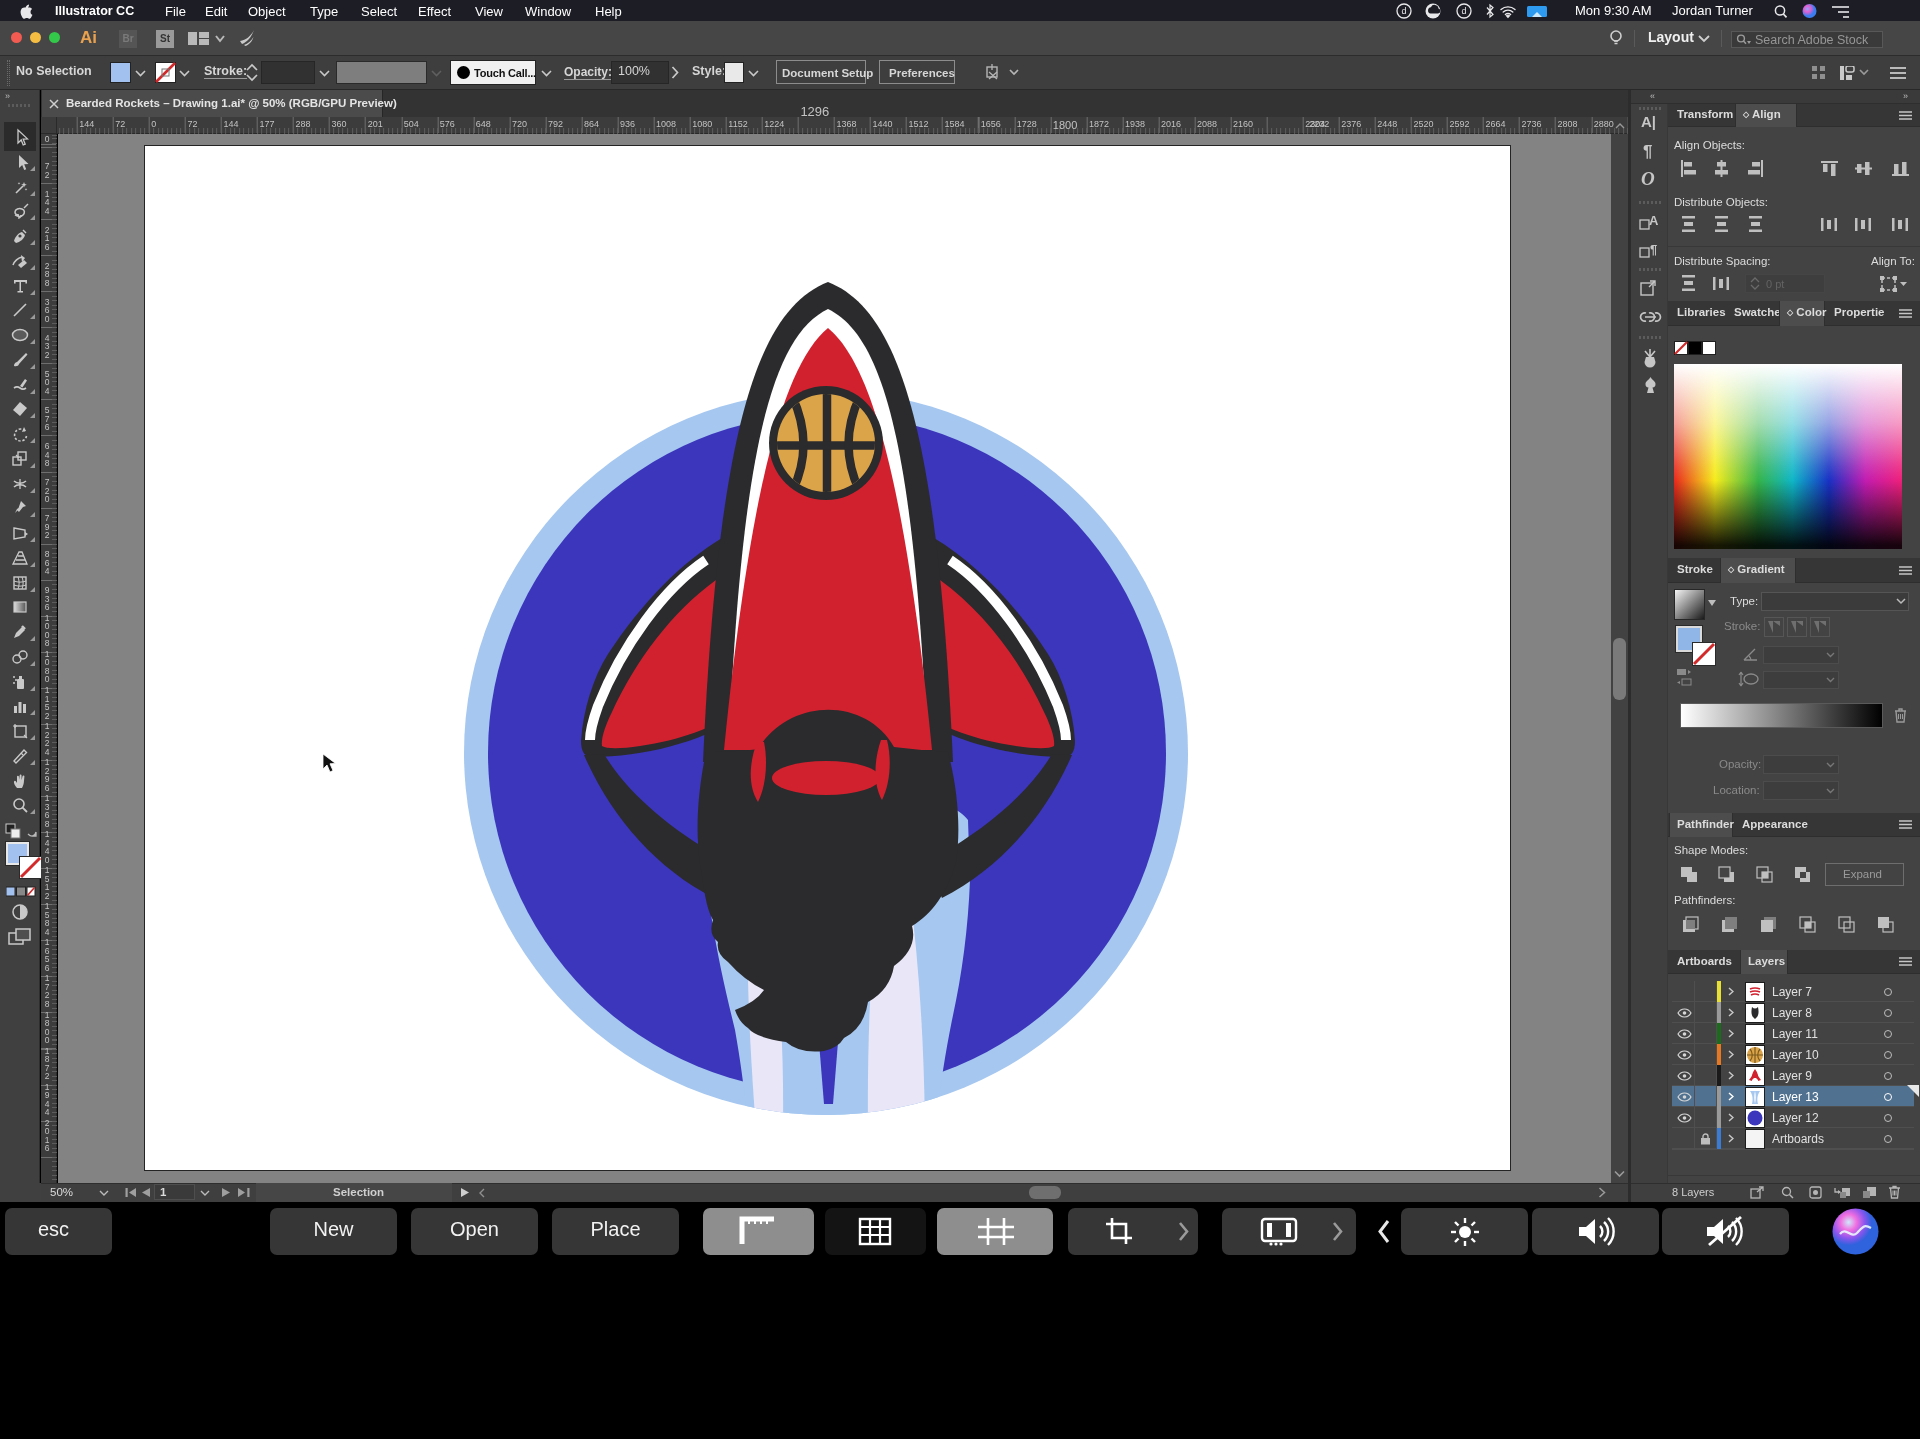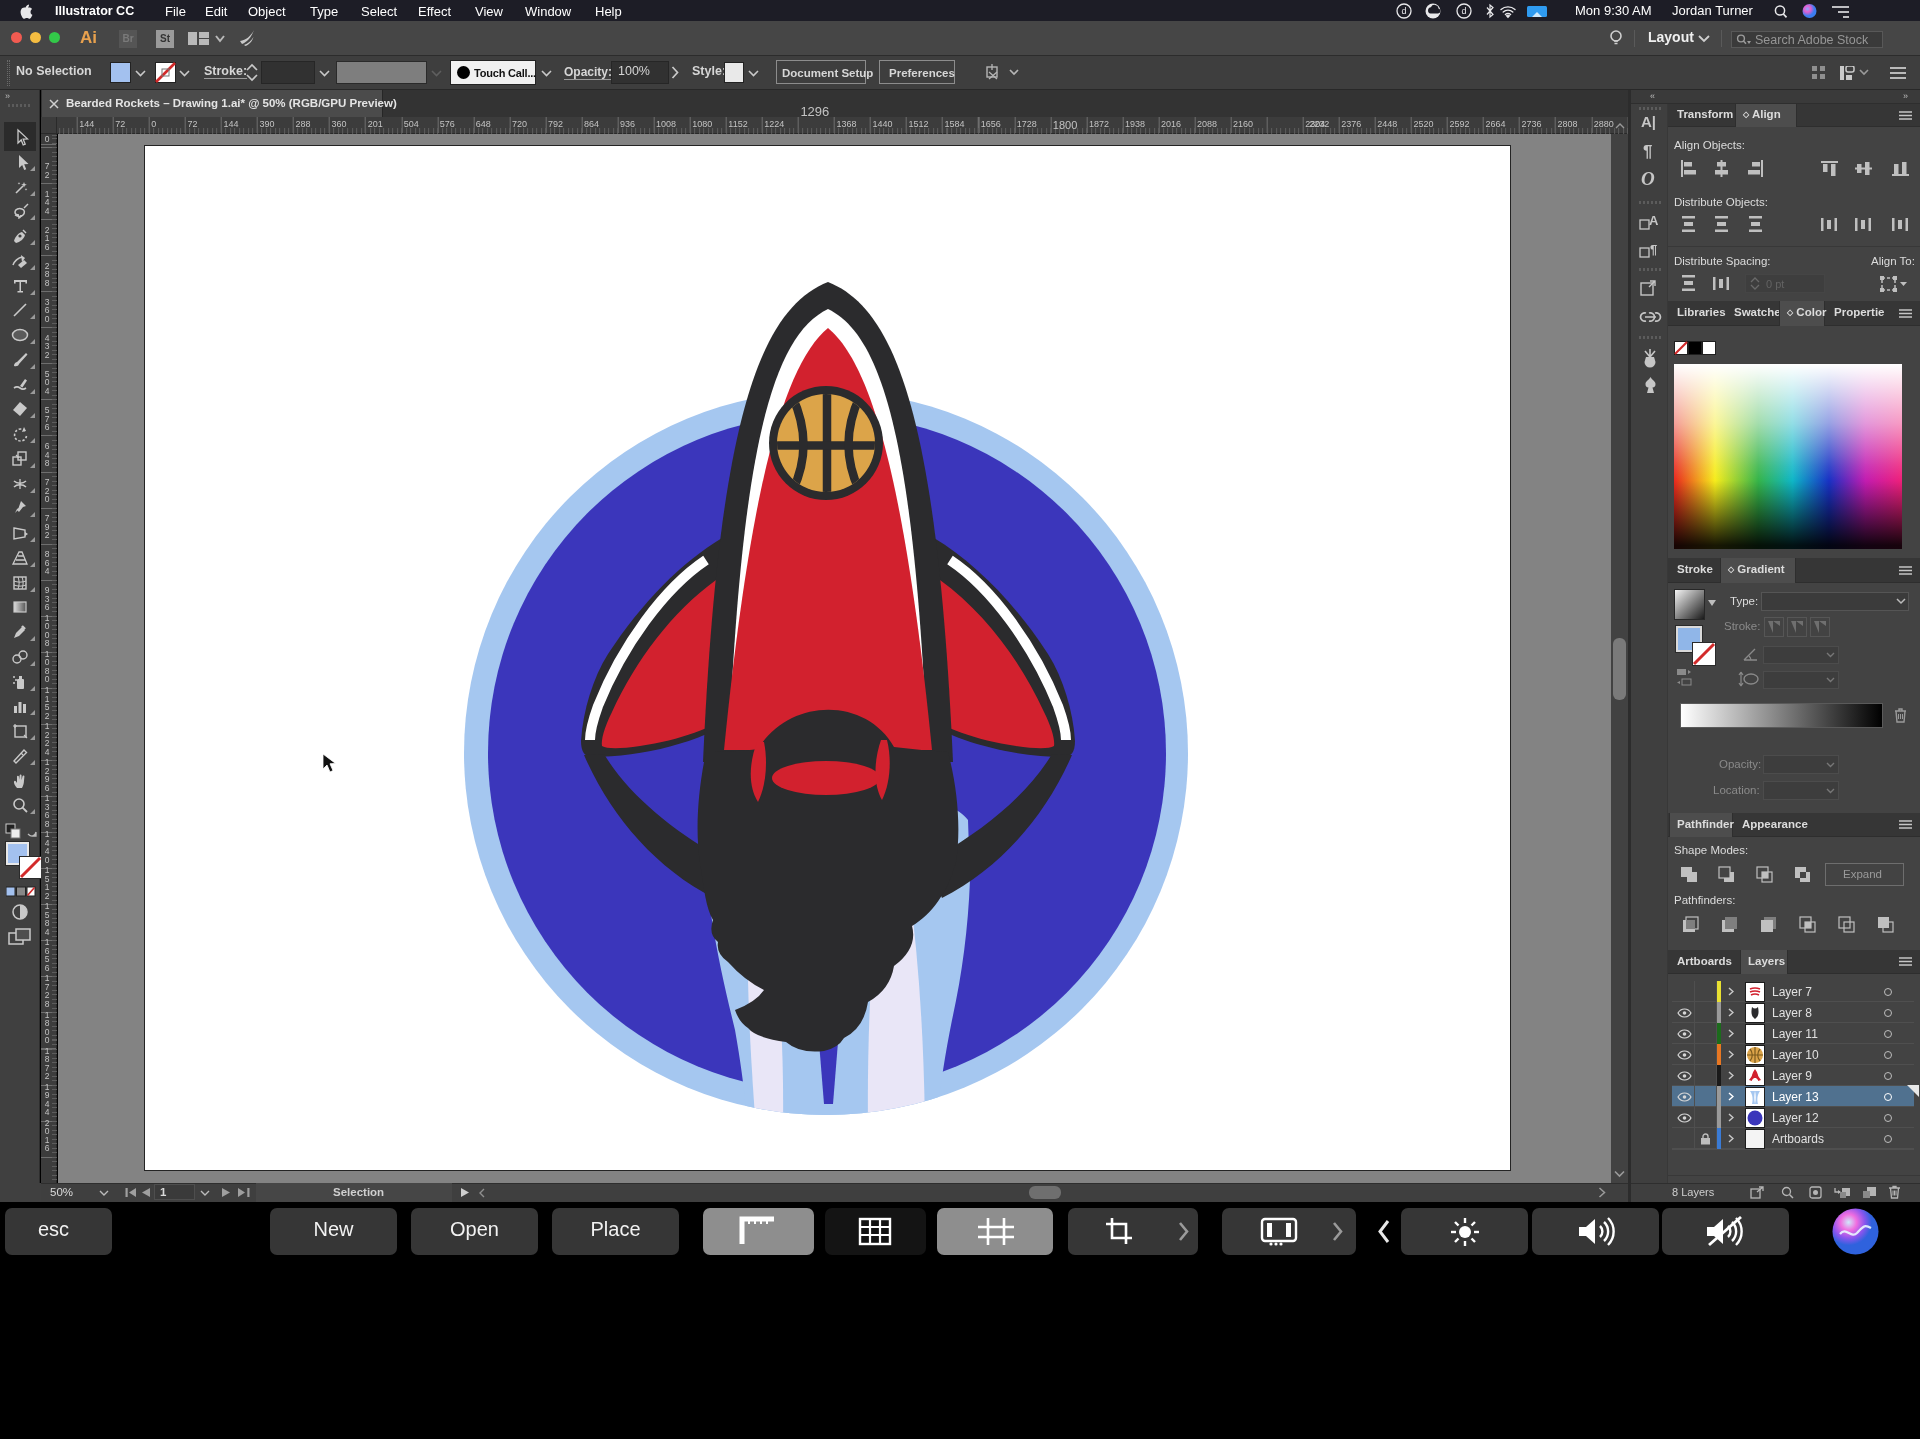--- a/index.html
+++ b/index.html
@@ -393,21 +393,21 @@
     <path d="M1 1l8 8M9 1l-8 8" stroke="#cfcfcf" stroke-width="1.5"></path>
   </svg>
 <span class="tx" style="left:66px;top:96.5px;font-size:11.5px;font-weight:700;color:#e4e4e4;">Bearded Rockets – Drawing 1.ai* @ 50% (RGB/GPU Preview)</span>
 <div class="abs" style="left:41px;top:117px;width:1587px;height:17px;background:#3c3c3c;border-bottom:1px solid #2a2a2a;background-image:repeating-linear-gradient(90deg,#6e6e6e 0 1px,transparent 1px 36.06px);background-position:35.7px 0;"></div>
 <div class="abs" style="left:41px;top:128px;width:1587px;height:6px;background-image:repeating-linear-gradient(90deg,#5d5d5d 0 1px,transparent 1px 4.5075px);background-position:4.13px 0;"></div>
 <span class="tx" style="left:79.2px;top:118.5px;font-size:9px;color:#c3c3c3;">144</span>
 <span class="tx" style="left:115.2px;top:118.5px;font-size:9px;color:#c3c3c3;">72</span>
 <span class="tx" style="left:151.3px;top:118.5px;font-size:9px;color:#c3c3c3;">0</span>
 <span class="tx" style="left:187.4px;top:118.5px;font-size:9px;color:#c3c3c3;">72</span>
 <span class="tx" style="left:223.4px;top:118.5px;font-size:9px;color:#c3c3c3;">144</span>
-<span class="tx" style="left:259.5px;top:118.5px;font-size:9px;color:#c3c3c3;">390</span>
+<span class="tx" style="left:259.5px;top:118.5px;font-size:9px;color:#c3c3c3;">177</span>
 <span class="tx" style="left:295.5px;top:118.5px;font-size:9px;color:#c3c3c3;">288</span>
 <span class="tx" style="left:331.6px;top:118.5px;font-size:9px;color:#c3c3c3;">360</span>
 <span class="tx" style="left:367.7px;top:118.5px;font-size:9px;color:#c3c3c3;">201</span>
 <span class="tx" style="left:403.7px;top:118.5px;font-size:9px;color:#c3c3c3;">504</span>
 <span class="tx" style="left:439.8px;top:118.5px;font-size:9px;color:#c3c3c3;">576</span>
 <span class="tx" style="left:475.8px;top:118.5px;font-size:9px;color:#c3c3c3;">648</span>
 <span class="tx" style="left:511.9px;top:118.5px;font-size:9px;color:#c3c3c3;">720</span>
 <span class="tx" style="left:548.0px;top:118.5px;font-size:9px;color:#c3c3c3;">792</span>
 <span class="tx" style="left:584.0px;top:118.5px;font-size:9px;color:#c3c3c3;">864</span>
 <span class="tx" style="left:620.1px;top:118.5px;font-size:9px;color:#c3c3c3;">936</span>

